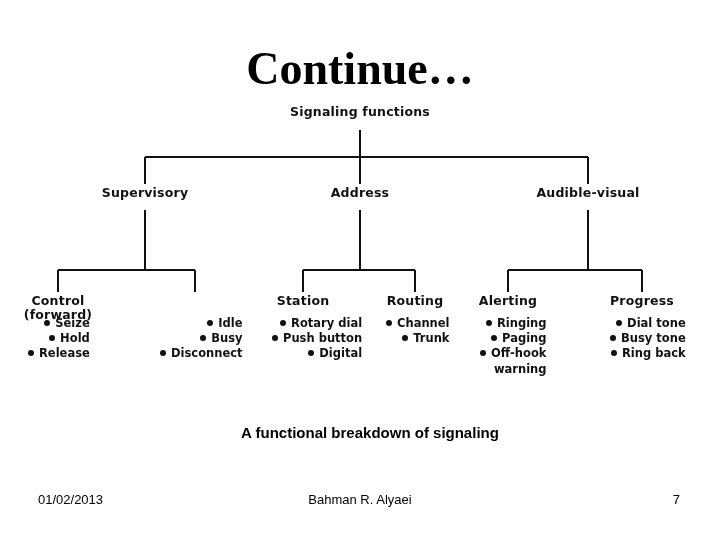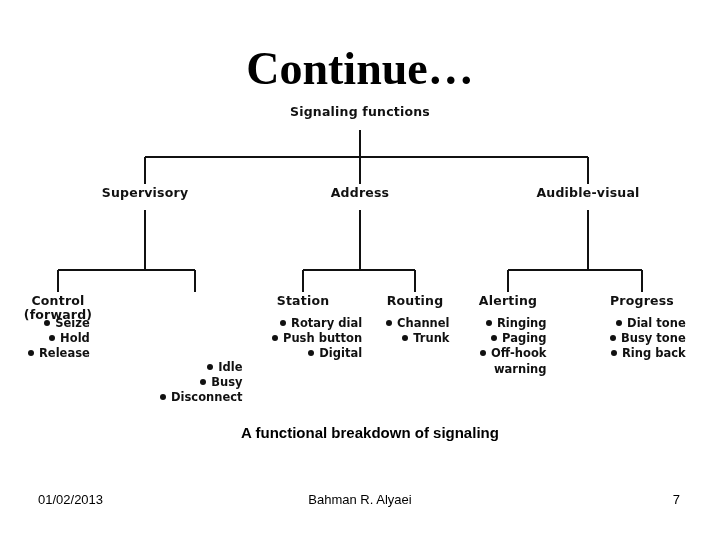--- a/index.html
+++ b/index.html
@@ -178,21 +178,21 @@
     <div class="node-label lvl1" style="left:498px; top:86px; width:160px;">Audible-visual</div>
 
     <div class="node-label lvl2" style="left:-2px; top:194px; width:100px;">Control
 (forward)</div>
     <div class="node-label lvl2" style="left:245px; top:194px; width:96px;">Station</div>
     <div class="node-label lvl2" style="left:357px; top:194px; width:96px;">Routing</div>
     <div class="node-label lvl2" style="left:450px; top:194px; width:96px;">Alerting</div>
     <div class="node-label lvl2" style="left:584px; top:194px; width:96px;">Progress</div>
 
     <div class="bullet-list" style="left:18px; top:216px;"><span class="bullet-row"><span class="bullet-dot"></span>Seize</span><span class="bullet-row"><span class="bullet-dot"></span>Hold</span><span class="bullet-row"><span class="bullet-dot"></span>Release</span></div>
-    <div class="bullet-list" style="left:150px; top:216px;margin-top:44px;"><span class="bullet-row"><span class="bullet-dot"></span>Idle</span><span class="bullet-row"><span class="bullet-dot"></span>Busy</span><span class="bullet-row"><span class="bullet-dot"></span>Disconnect</span></div>
+    <div class="bullet-list" style="left:150px; top:216px;"><span class="bullet-row"><span class="bullet-dot"></span>Idle</span><span class="bullet-row"><span class="bullet-dot"></span>Busy</span><span class="bullet-row"><span class="bullet-dot"></span>Disconnect</span></div>
     <div class="bullet-list" style="left:262px; top:216px;"><span class="bullet-row"><span class="bullet-dot"></span>Rotary dial</span><span class="bullet-row"><span class="bullet-dot"></span>Push button</span><span class="bullet-row"><span class="bullet-dot"></span>Digital</span></div>
     <div class="bullet-list" style="left:376px; top:216px;"><span class="bullet-row"><span class="bullet-dot"></span>Channel</span><span class="bullet-row"><span class="bullet-dot"></span>Trunk</span></div>
     <div class="bullet-list" style="left:470px; top:216px;"><span class="bullet-row"><span class="bullet-dot"></span>Ringing</span><span class="bullet-row"><span class="bullet-dot"></span>Paging</span><span class="bullet-row"><span class="bullet-dot"></span>Off-hook</span><span class="bullet-cont">warning</span></div>
     <div class="bullet-list" style="left:600px; top:216px;"><span class="bullet-row"><span class="bullet-dot"></span>Dial tone</span><span class="bullet-row"><span class="bullet-dot"></span>Busy tone</span><span class="bullet-row"><span class="bullet-dot"></span>Ring back</span></div>
   </div>
 
   <div id="caption">A functional breakdown of signaling</div>
 
   <div id="footer">
     <div id="footer-date">01/02/2013</div>

